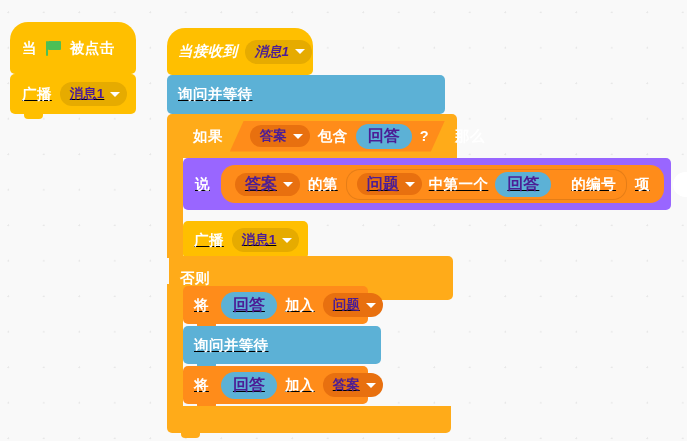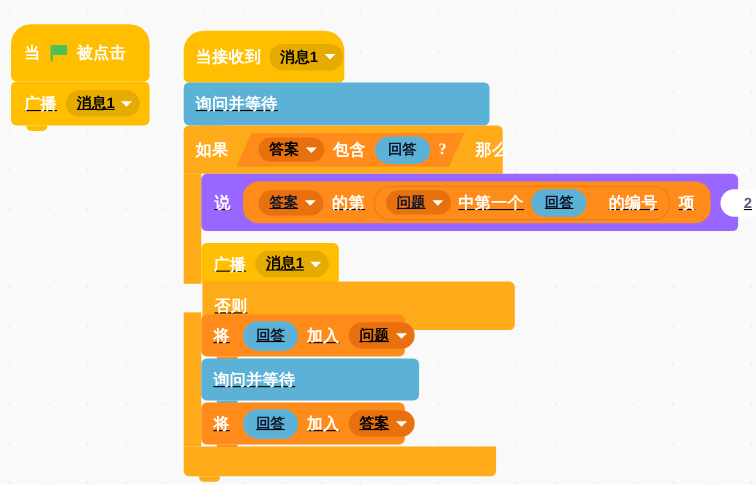--- a/index.html
+++ b/index.html
@@ -45,32 +45,32 @@
   .c-events{background:#ffbf00;}
   .c-events-in{background:#e6ab00;}
   .c-sensing{background:#5cb1d6;}
   .c-control{background:#ffab19;}
   .c-looks{background:#9966ff;}
   .c-list{background:#ff8c1a;}
   .c-list-in{background:#e8700f;}
 
   
   .dd{display:inline-flex;align-items:center;border-radius:13px;padding:0 7px 0 10px;height:24px;}
-  .dd .t{color:#000000;font-size:13.5px;font-weight:bold;white-space:nowrap;}
+  .dd .t{color:#4c1d95;font-size:13.5px;font-weight:bold;white-space:nowrap;}
   .dd .arrow{margin-left:6px;width:0;height:0;border-left:5px solid transparent;border-right:5px solid transparent;border-top:5px solid #fff;}
 
   
   .txtoval{display:inline-flex;align-items:center;justify-content:center;background:#fff;border-radius:14px;height:25px;padding:0 13px;}
   .txtoval .t{color:#575e75;font-size:13.5px;font-weight:bold;white-space:nowrap;}
   .numoval{display:inline-flex;align-items:center;justify-content:center;background:#fff;border-radius:14px;height:25px;min-width:30px;padding:0 10px;}
   .numoval .t{color:#575e75;font-size:13.5px;font-weight:bold;}
 
   
   .rep{display:inline-flex;align-items:center;justify-content:center;border-radius:14px;height:27px;padding:0 12px;}
-  .rep .t{color:#0f172a;font-size:13px;font-weight:bold;white-space:nowrap;}
+  .rep .t{color:#4c1d95;font-size:16px;font-weight:bold;white-space:nowrap;}
 
   
   .hex{display:inline-flex;align-items:center;height:30px;
        clip-path:polygon(14px 0,100% 0,calc(100% - 14px) 100%,0 100%);}
 
   
   .flag{position:relative;width:17px;height:17px;display:inline-block;}
   .flag .pole{position:absolute;left:1px;top:1px;width:2px;height:15px;background:#4cbf56;border-radius:1px;}
   .flag .cloth{position:absolute;left:3px;top:1px;width:13px;height:9px;background:#4cbf56;border-radius:1px 1px 1px 1px;}
 
@@ -106,41 +106,41 @@
           <span class="t">消息1</span>
           <span class="arrow"></span>
         </span>
       </div>
     </div>
   </div>
 
   <div>
 
     <div class="blk hat c-events" style="left:167px;top:28px;width:146px;height:47px;">
-      <div class="row" style="padding-left:11px;">
+      <div class="row" style="padding-left:11px;font-style:italic;">
         <span class="lbl">当接收到</span>
         <span class="dd c-events-in" style="margin-left:7px;">
           <span class="t">消息1</span>
           <span class="arrow"></span>
         </span>
       </div>
     </div>
 
     <div class="blk cmd c-sensing" style="left:167px;top:75px;width:278px;height:39px;">
       <div class="notch-bot c-sensing"></div>
       <div class="row" style="padding-left:11px;">
         <span class="lbl">询问</span>
         <span class="lbl">并等待</span>
       </div>
     </div>
 
     <div>
 
       <div class="blk c-top c-control" style="left:167px;top:114px;width:290px;height:44px;">
-        <div class="row" style="padding-left:11px;font-family:Liberation Serif, serif;">
+        <div class="row" style="padding-left:26px;">
           <span class="lbl">如果</span>
 
           <span class="hex c-list" style="margin:0 6px 0 7px;height:31px;padding:0 16px 0 20px;">
             <span class="dd c-list-in" style="height:22px;">
               <span class="t">答案</span>
               <span class="arrow"></span>
             </span>
             <span class="lbl" style="margin:0 8px;">包含</span>
             <span class="rep c-sensing" style="height:25px;">
               <span class="t">回答</span>
@@ -191,21 +191,21 @@
         <div class="notch-bot c-events"></div>
         <div class="row" style="padding-left:11px;">
           <span class="lbl">广播</span>
           <span class="dd c-events-in" style="margin-left:8px;">
             <span class="t">消息1</span>
             <span class="arrow"></span>
           </span>
         </div>
       </div>
 
-      <div class="blk c-control" style="left:184px;top:256px;width:284px;height:44px;border-radius:0 5px 5px 0;text-decoration:underline;">
+      <div class="blk c-control" style="left:169px;top:256px;width:284px;height:44px;border-radius:0 5px 5px 0;">
         <div class="row" style="padding-left:11px;">
           <span class="lbl">否则</span>
         </div>
       </div>
 
       <div class="blk c-control" style="left:167px;top:284px;width:16px;height:122px;"></div>
 
       <div class="blk cmd c-list" style="left:183px;top:286px;width:185px;height:38px;">
         <div class="notch-bot c-list"></div>
         <div class="row" style="padding-left:11px;">

